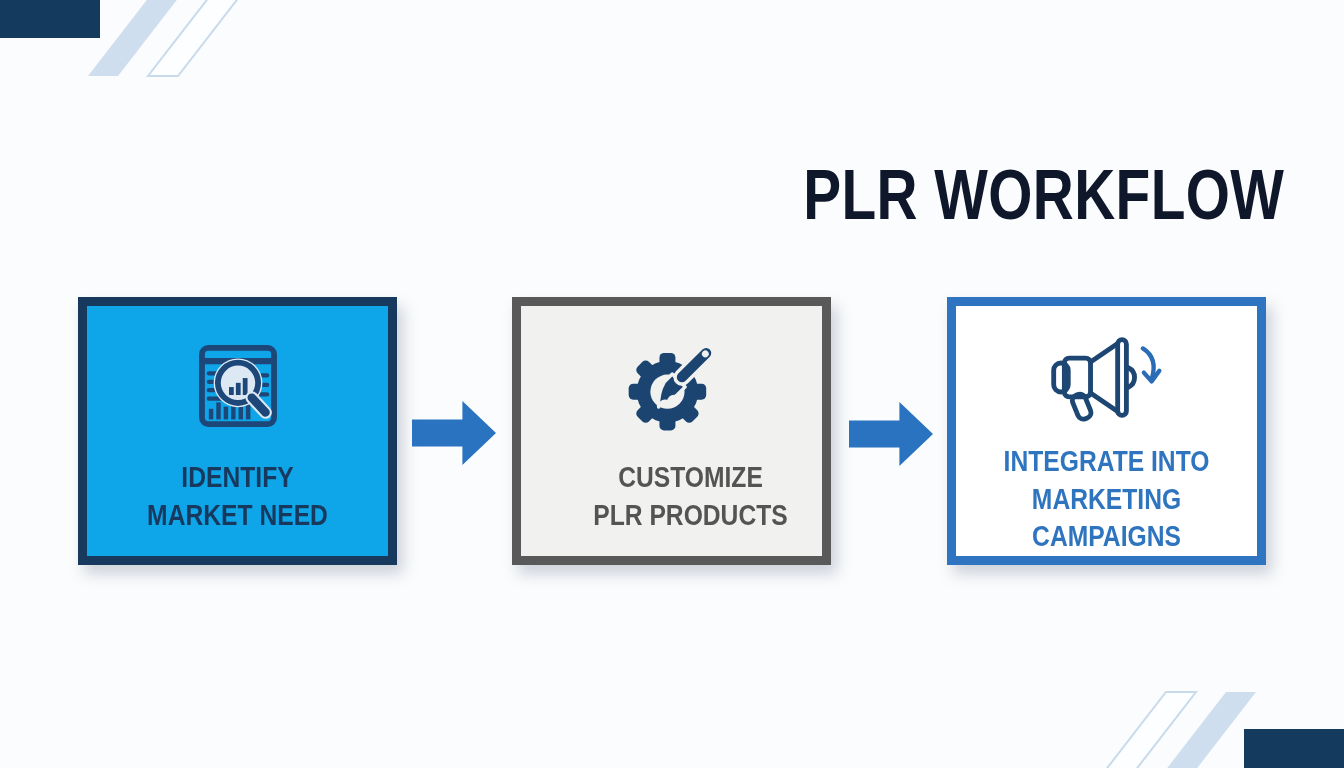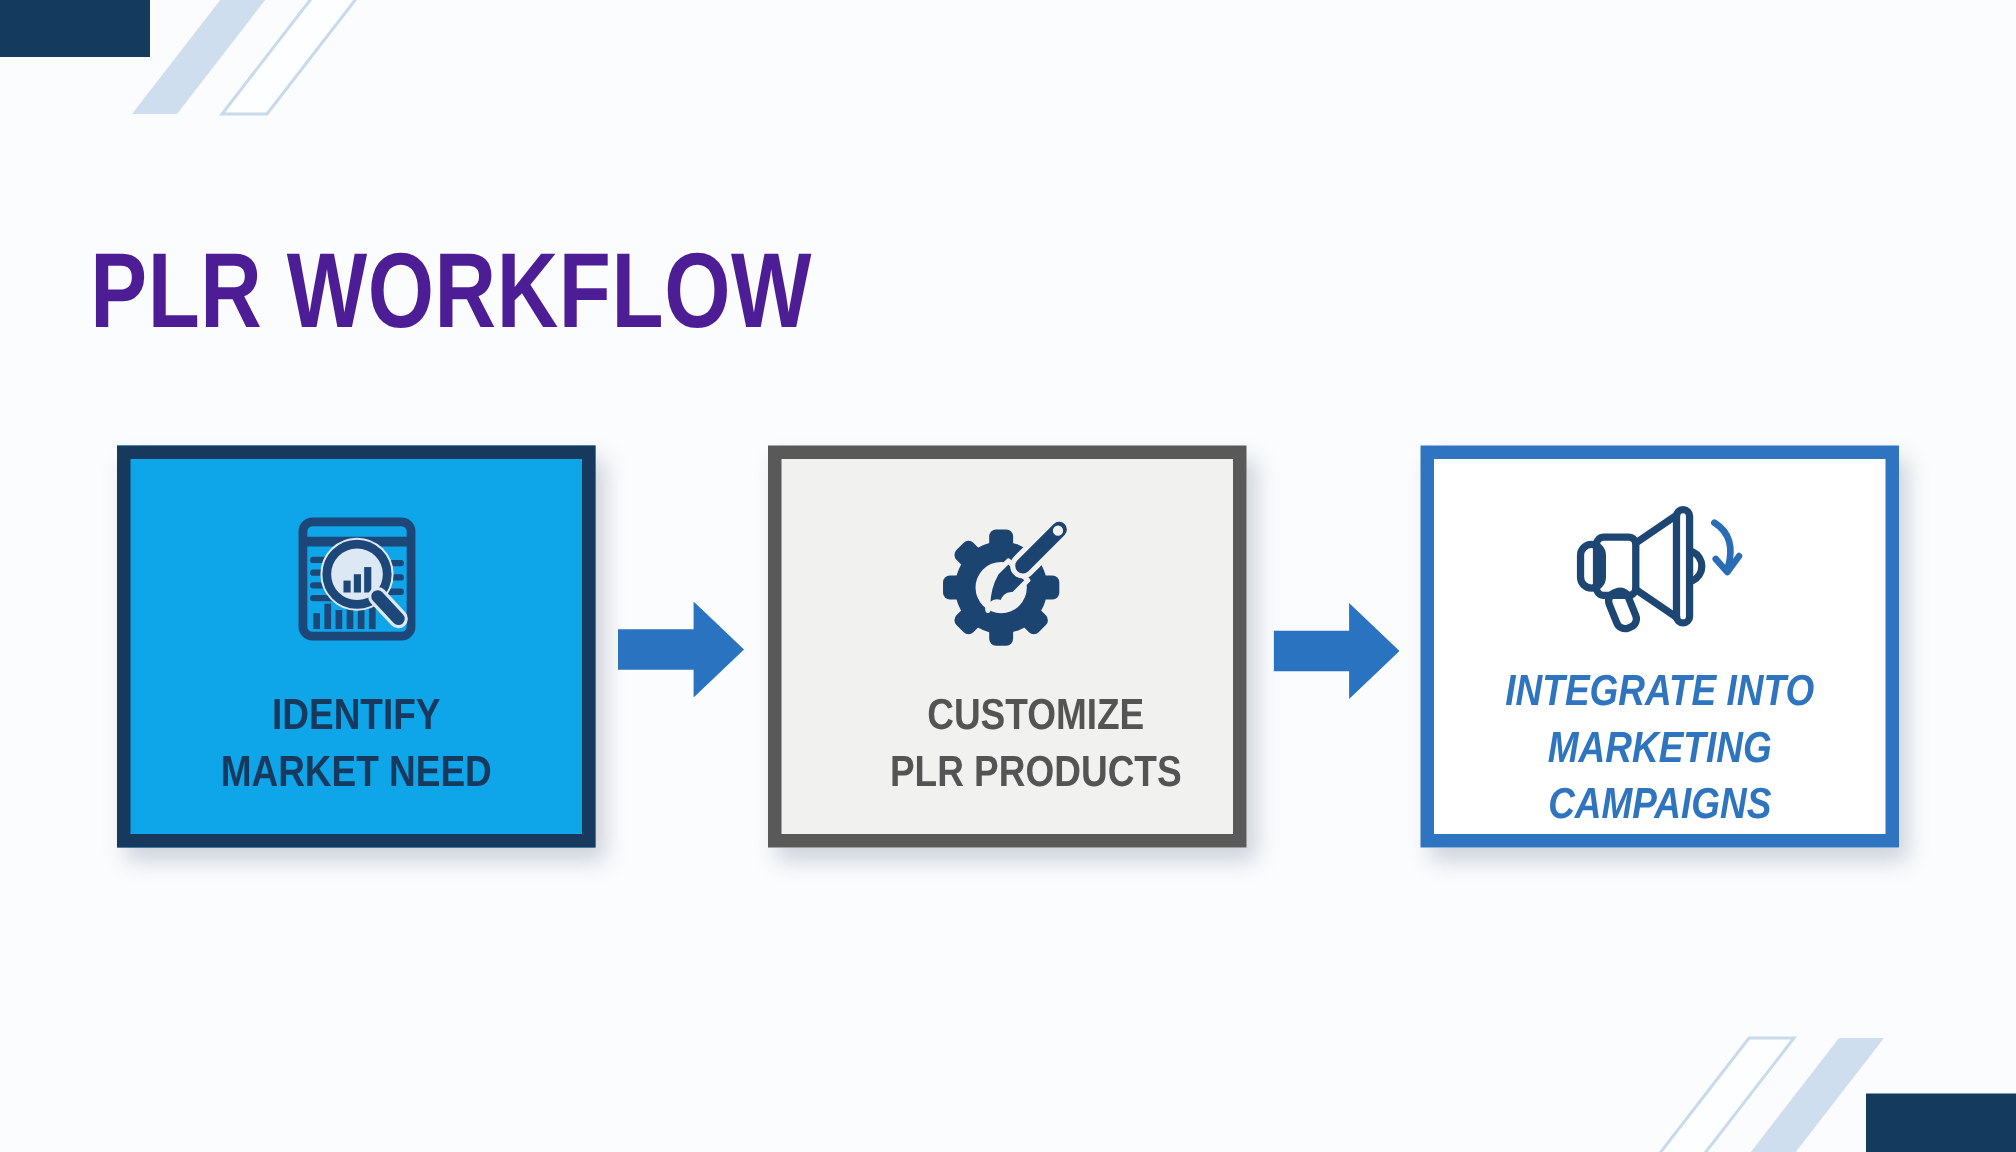--- a/index.html
+++ b/index.html
@@ -13,35 +13,35 @@
   
   .corner-rect{position:absolute;background:#143a5e;}
   .corner-rect.tl{left:0;top:0;width:100px;height:38px;}
   .corner-rect.br{right:0;bottom:0;width:100px;height:39px;}
   .stripes{position:absolute;}
   .stripes.tl{left:0;top:0;}
   .stripes.br{right:0;bottom:0;transform:rotate(180deg);}
   
   .title{
     position:absolute;top:159px;left:0;right:0;
-    margin:0;text-align:left;
+    margin:0;text-align:right;
     font-size:71px;line-height:1;font-weight:bold;
-    color:#4c1d95;letter-spacing:0.5px;
+    color:#0f172a;letter-spacing:0.5px;
   }
   .condense{display:inline-block;transform:scaleX(0.8);transform-origin:50% 50%;}
   
   .step-box{
     position:absolute;top:297px;height:268px;width:319px;
     box-sizing:border-box;
     display:flex;flex-direction:column;align-items:center;
     box-shadow:6px 9px 14px rgba(108,122,145,0.32);
   }
   .step-box.s1{left:78px;border:9px solid #17395d;background:#0ea5e9;}
   .step-box.s2{left:512px;border:9px solid #595959;background:#f1f1ef;}
-  .step-box.s3{left:947px;border:9px solid #2e74c0;background:#ffffff;font-style:italic;}
+  .step-box.s3{left:947px;border:9px solid #2e74c0;background:#ffffff;}
   .icon-wrap{
     height:115px;margin-top:22px;
     display:flex;align-items:center;justify-content:center;
   }
   .step-label{
     margin-top:16px;width:100%;text-align:center;
     font-weight:bold;font-size:29px;line-height:1.3;
   }
   .step-label .condense{display:block;transform:scaleX(0.85);}
   .s1 .step-label{color:#17395d;}

